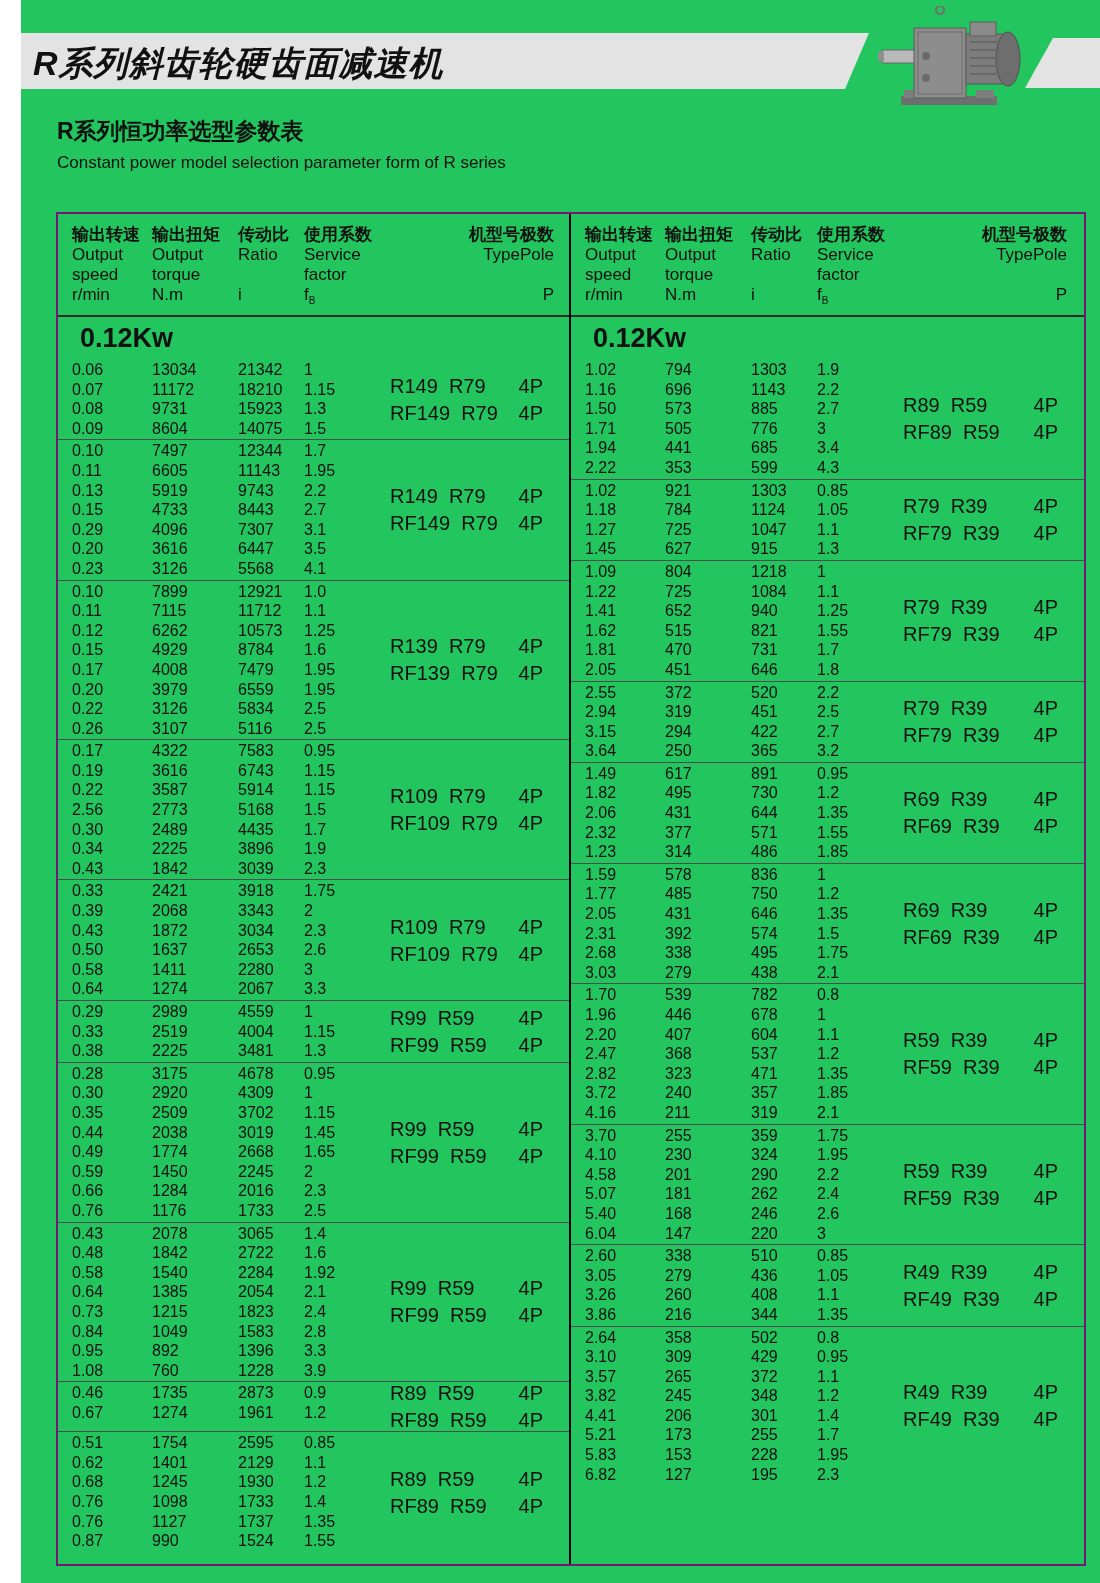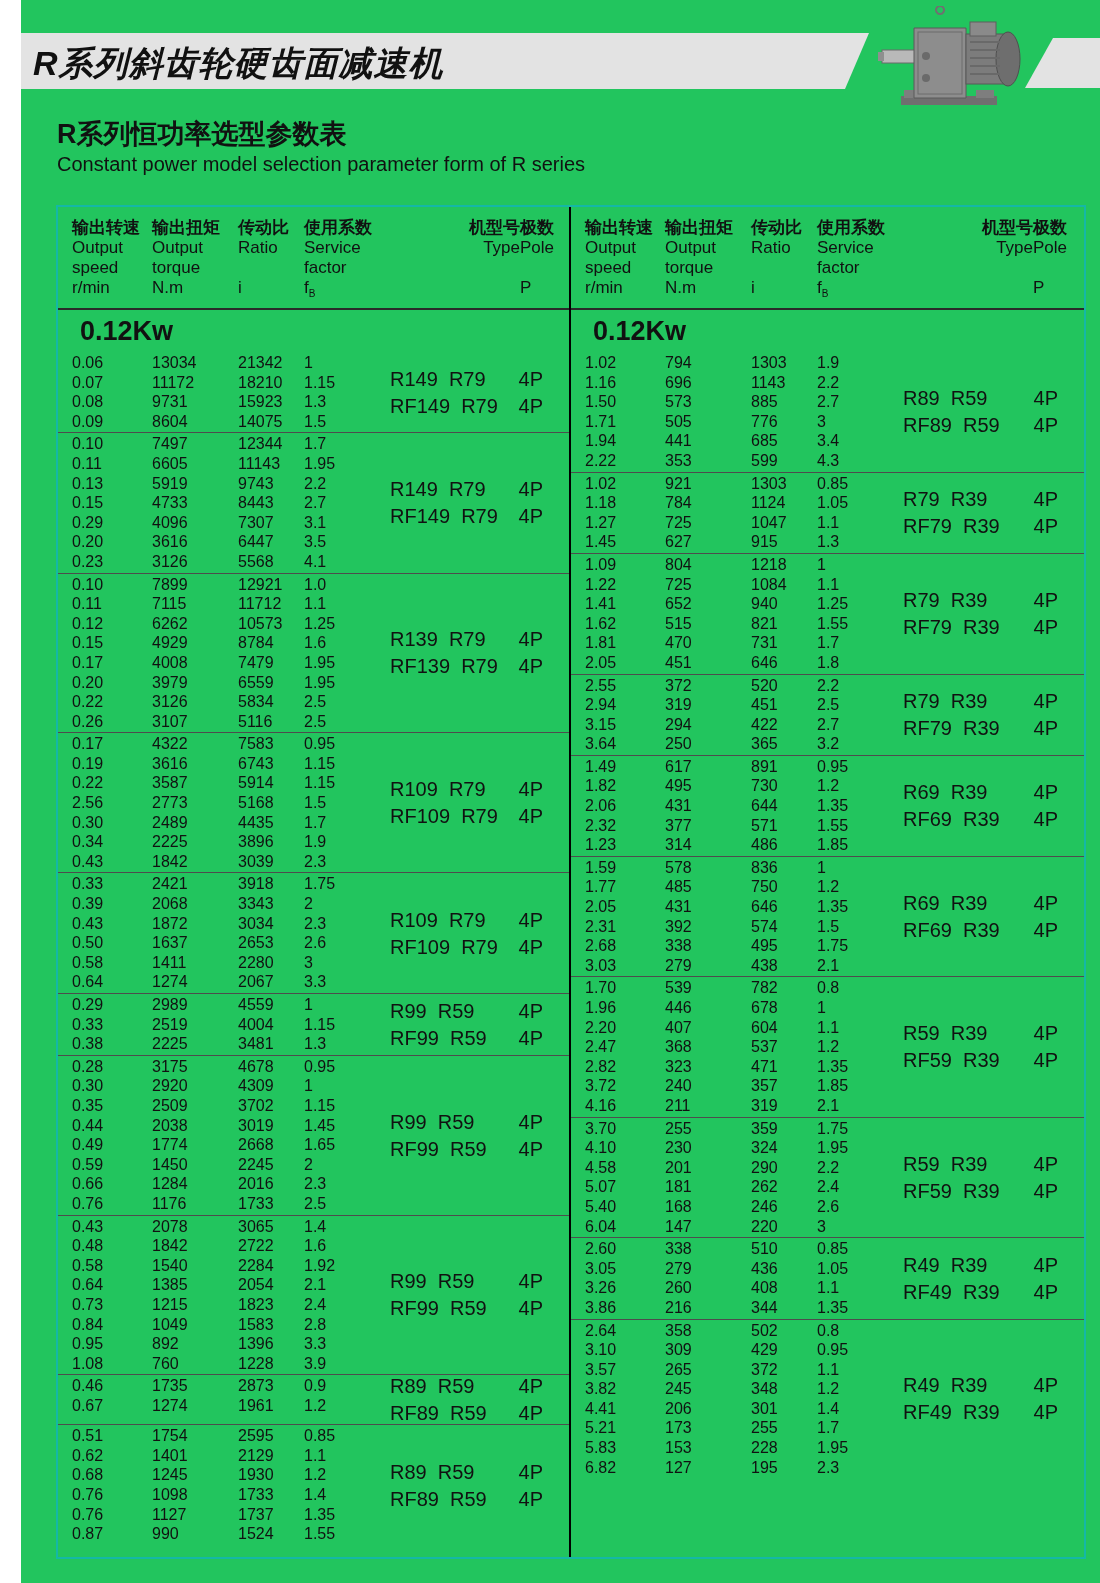--- a/index.html
+++ b/index.html
@@ -9,37 +9,37 @@
   
   .banner{position:absolute;top:33px;left:0;width:848px;height:56px;background:#e3e3e3;
           clip-path:polygon(0 0,100% 0,calc(100% - 24px) 100%,0 100%);}
   .banner-title{position:absolute;top:41px;left:12px;font-size:34px;font-weight:bold;
                 font-style:italic;letter-spacing:1px;white-space:nowrap;}
   .right-para{position:absolute;top:38px;right:0;width:96px;height:50px;background:#e3e3e3;
               clip-path:polygon(28px 0,100% 0,100% 100%,0 100%);}
   .gearmotor{position:absolute;top:6px;left:853px;}
 
   
-  .title-cn{position:absolute;top:116px;left:36px;font-size:27px;font-weight:bold;}
-  .title-en{position:absolute;top:153px;left:36px;font-size:20px;}
+  .title-cn{position:absolute;top:116px;left:36px;font-size:23px;font-weight:bold;}
+  .title-en{position:absolute;top:153px;left:36px;font-size:17px;}
 
   
-  .ptable{position:absolute;top:205px;left:35px;width:1030px;height:1354px;
-          border:2px solid #14b8a6;display:flex;box-sizing:border-box;}
+  .ptable{position:absolute;top:212px;left:35px;width:1030px;height:1354px;
+          border:2px solid #701a75;display:flex;box-sizing:border-box;}
   .half{width:50%;box-sizing:border-box;display:flex;flex-direction:column;overflow:hidden;}
   .half.left{border-right:2px solid #000;}
 
   .half-header{height:103px;box-sizing:border-box;border-bottom:2px solid #2a2a2a;
                display:grid;grid-template-columns:80px 86px 66px 86px 130px 1fr;
                padding:11px 14px 0 14px;}
   .hcol{font-size:17px;line-height:20px;}
   .hcol .hline{min-height:20px;}
   .hcol .hline:first-child{font-weight:bold;}
   .hcol.c4{text-align:right;}
-  .hcol.c5{text-align:left;padding-right:10px;}
+  .hcol.c5{text-align:right;padding-right:10px;}
   sub{font-size:10px;}
 
   .half-body{flex:1;display:flex;flex-direction:column;}
   .section-label{height:42px;display:flex;align-items:center;padding-left:22px;
                  font-size:27px;font-weight:bold;}
   .group{display:flex;padding:1px 0;}
   .group + .group{border-top:1px solid #4d4d4d;}
   .rows{width:332px;box-sizing:border-box;padding-left:14px;flex:none;}
   .row{display:grid;grid-template-columns:80px 86px 66px 86px;line-height:19.6px;
        font-size:16px;}

